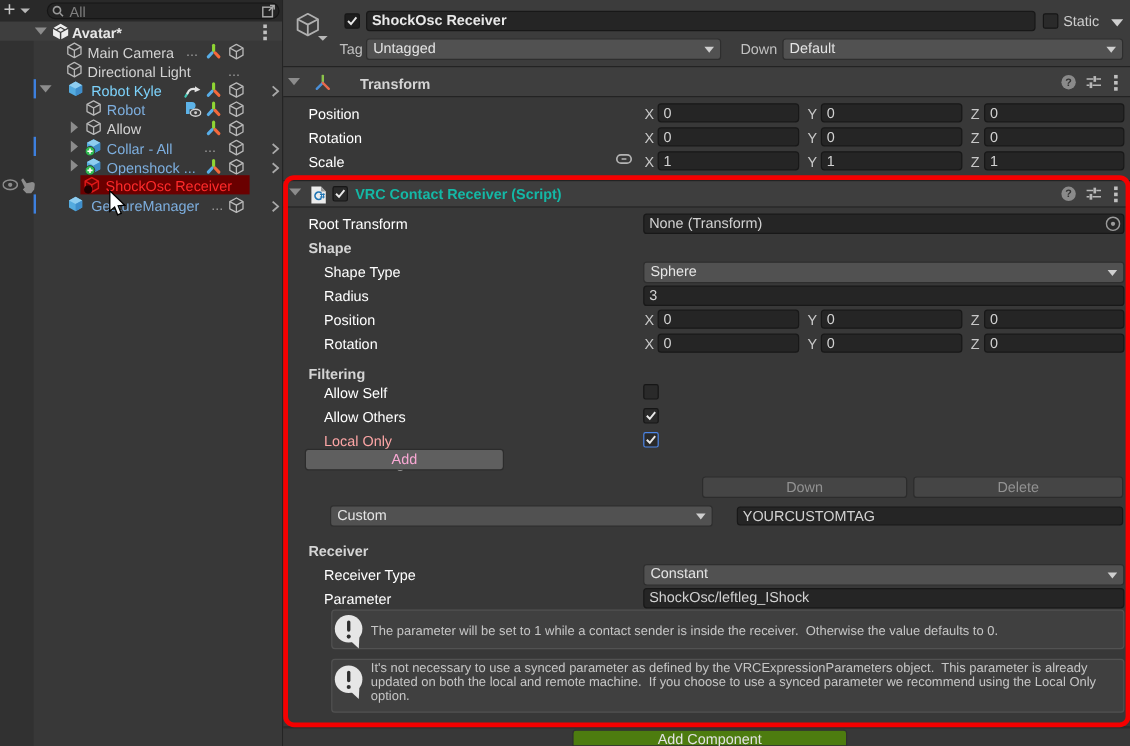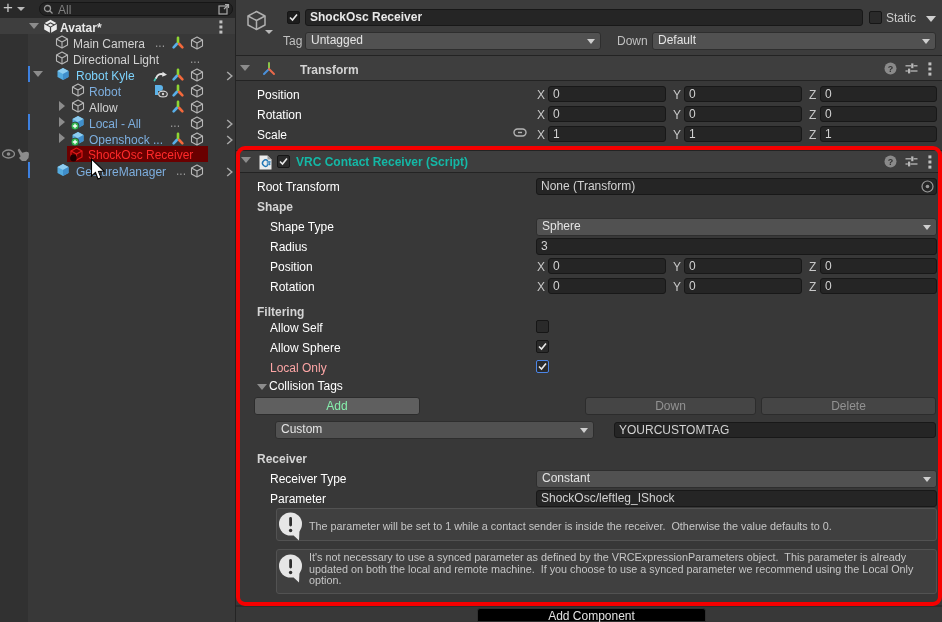--- a/index.html
+++ b/index.html
@@ -167,21 +167,21 @@
 
 <div class="abs" style="left:28px;top:114px;width:2px;height:16px;background:#3d80df"></div>
 <div class="tri-r" style="left:59px;top:117px"></div>
 <svg class="abs" style="left:71px;top:115px" width="15" height="15" viewBox="0 0 15 15">
       <path d="M7 1 L12.5 4 V10 L7 13 L1.5 10 V4 Z" fill="#54abdf"></path>
       <path d="M1.5 4 L7 7 L12.5 4 L7 1 Z" fill="#8ecdf0"></path>
       <path d="M7 7 L12.5 4 V10 L7 13 Z" fill="#3f8ecb"></path>
       <circle cx="4" cy="11" r="4" fill="#2fb94f" stroke="#343434" stroke-width="0.8"></circle>
       <path d="M4 8.8 v4.4 M1.8 11 h4.4" stroke="#fff" stroke-width="1.3"></path>
     </svg>
-<div class="abs" style="left:89px;top:117px;color:#7daede">Local - All</div>
+<div class="abs" style="left:89px;top:117px;color:#7daede">Collar - All</div>
 <div class="abs" style="left:170px;top:116px;color:#9a9a9a">...</div>
 <svg class="abs" style="left:190px;top:116px" width="14" height="14" viewBox="0 0 14 14">
       <g fill="none" stroke="#b8b8b8" stroke-width="1.1" stroke-linejoin="round">
         <path d="M7 1 L12.5 4 V10 L7 13 L1.5 10 V4 Z"></path>
         <path d="M1.5 4 L7 7 L12.5 4 M7 7 V13"></path>
       </g>
     </svg>
 <svg class="abs" style="left:226px;top:119px" width="7" height="10" viewBox="0 0 7 10">
       <path d="M1.2 1 L5.8 5 L1.2 9" fill="none" stroke="#a8a8a8" stroke-width="1.5"></path>
     </svg>
@@ -393,31 +393,31 @@
 <div class="lbl" style="left:270px;top:280px">Rotation</div>
 <div class="xyz" style="left:537px;top:280px">X</div>
     <div class="fld" style="left:548px;top:278px;width:118px;height:16px">0</div>
 <div class="xyz" style="left:673px;top:280px">Y</div>
     <div class="fld" style="left:684px;top:278px;width:118px;height:16px">0</div>
 <div class="xyz" style="left:809px;top:280px">Z</div>
     <div class="fld" style="left:820px;top:278px;width:117px;height:16px">0</div>
 <div class="lbl bold" style="left:257px;top:305px;color:#d4d4d4">Filtering</div>
 <div class="lbl" style="left:270px;top:321px">Allow Self</div>
 <div class="cb" style="left:536px;top:320px"></div>
-<div class="lbl" style="left:270px;top:341px">Allow Sphere</div>
+<div class="lbl" style="left:270px;top:341px">Allow Others</div>
 <div class="cb" style="left:536px;top:340px"><svg width="11" height="11" viewBox="0 0 11 11">
         <path d="M2 5.5 L4.5 8 L9 2.5" fill="none" stroke="#e8e8e8" stroke-width="1.6"></path>
       </svg></div>
 <div class="lbl" style="left:270px;top:361px;color:#fca5a5">Local Only</div>
 <div class="cb" style="left:536px;top:360px;border-color:#4c86e8"><svg width="11" height="11" viewBox="0 0 11 11">
         <path d="M2 5.5 L4.5 8 L9 2.5" fill="none" stroke="#e8e8e8" stroke-width="1.6"></path>
       </svg></div>
 <div class="tri-d" style="left:257px;top:384px"></div>
 <div class="lbl" style="left:269px;top:379px">Collision Tags</div>
-<div class="btn" style="left:254px;top:397px;width:166px;height:18px;background:#5f5f5f;color:#86efac;line-height:17px">Add</div>
+<div class="btn" style="left:254px;top:374px;width:166px;height:18px;background:#5f5f5f;color:#f9a8d4;line-height:17px">Add</div>
 <div class="btn" style="left:585px;top:397px;width:171px;height:18px;line-height:17px">Down</div>
 <div class="btn" style="left:761px;top:397px;width:175px;height:18px;line-height:17px">Delete</div>
 <div class="dd" style="left:275px;top:421px;width:319px;height:18px">Custom<span class="ar"></span></div>
 <div class="fld" style="left:614px;top:422px;width:322px;height:16px">YOURCUSTOMTAG</div>
 <div class="lbl bold" style="left:257px;top:452px;color:#d4d4d4">Receiver</div>
 <div class="lbl" style="left:270px;top:472px">Receiver Type</div>
 <div class="dd" style="left:536px;top:470px;width:401px;height:18px">Constant<span class="ar"></span></div>
 <div class="lbl" style="left:270px;top:492px">Parameter</div>
 <div class="fld" style="left:536px;top:490px;width:401px;height:17px">ShockOsc/leftleg_IShock</div>
 <div class="helpbox" style="left:276px;top:508px;width:661px;height:33px"></div>
@@ -432,14 +432,14 @@
 <svg class="abs" style="left:278px;top:554px" width="26" height="29" viewBox="0 0 26 29">
       <circle cx="12.5" cy="12" r="11.5" fill="#e6e6e6"></circle>
       <path d="M14 22 L21 28.5 L21.5 18 Z" fill="#e6e6e6"></path>
       <rect x="11.2" y="5" width="2.8" height="9.5" rx="1.4" fill="#2e2e2e"></rect>
       <circle cx="12.6" cy="18.5" r="1.7" fill="#2e2e2e"></circle>
     </svg>
 <div class="abs" style="left:309px;top:552px;font-size:10.8px;color:#c6c6c6;line-height:11.5px">It's not necessary to use a synced parameter as defined by the VRCExpressionParameters object.&nbsp; This parameter is already<br>updated on both the local and remote machine.&nbsp; If you choose to use a synced parameter we recommend using the Local Only<br>option.</div>
 
 <div class="abs" style="left:236px;top:606px;width:706px;height:16px;background:#383838"></div>
 <div class="abs" style="left:236px;top:605px;width:706px;height:2px;background:#2c2c2c"></div>
-<div class="abs" style="left:477px;top:608px;width:229px;height:14px;background:#000000;border:1px solid #303030;border-radius:3px 3px 0 0;text-align:center;color:#e2e2e2;line-height:15px">Add Component</div>
+<div class="abs" style="left:477px;top:608px;width:229px;height:14px;background:#4d7c0f;border:1px solid #303030;border-radius:3px 3px 0 0;text-align:center;color:#e2e2e2;line-height:15px">Add Component</div>
 
 </div>
 </body></html>

